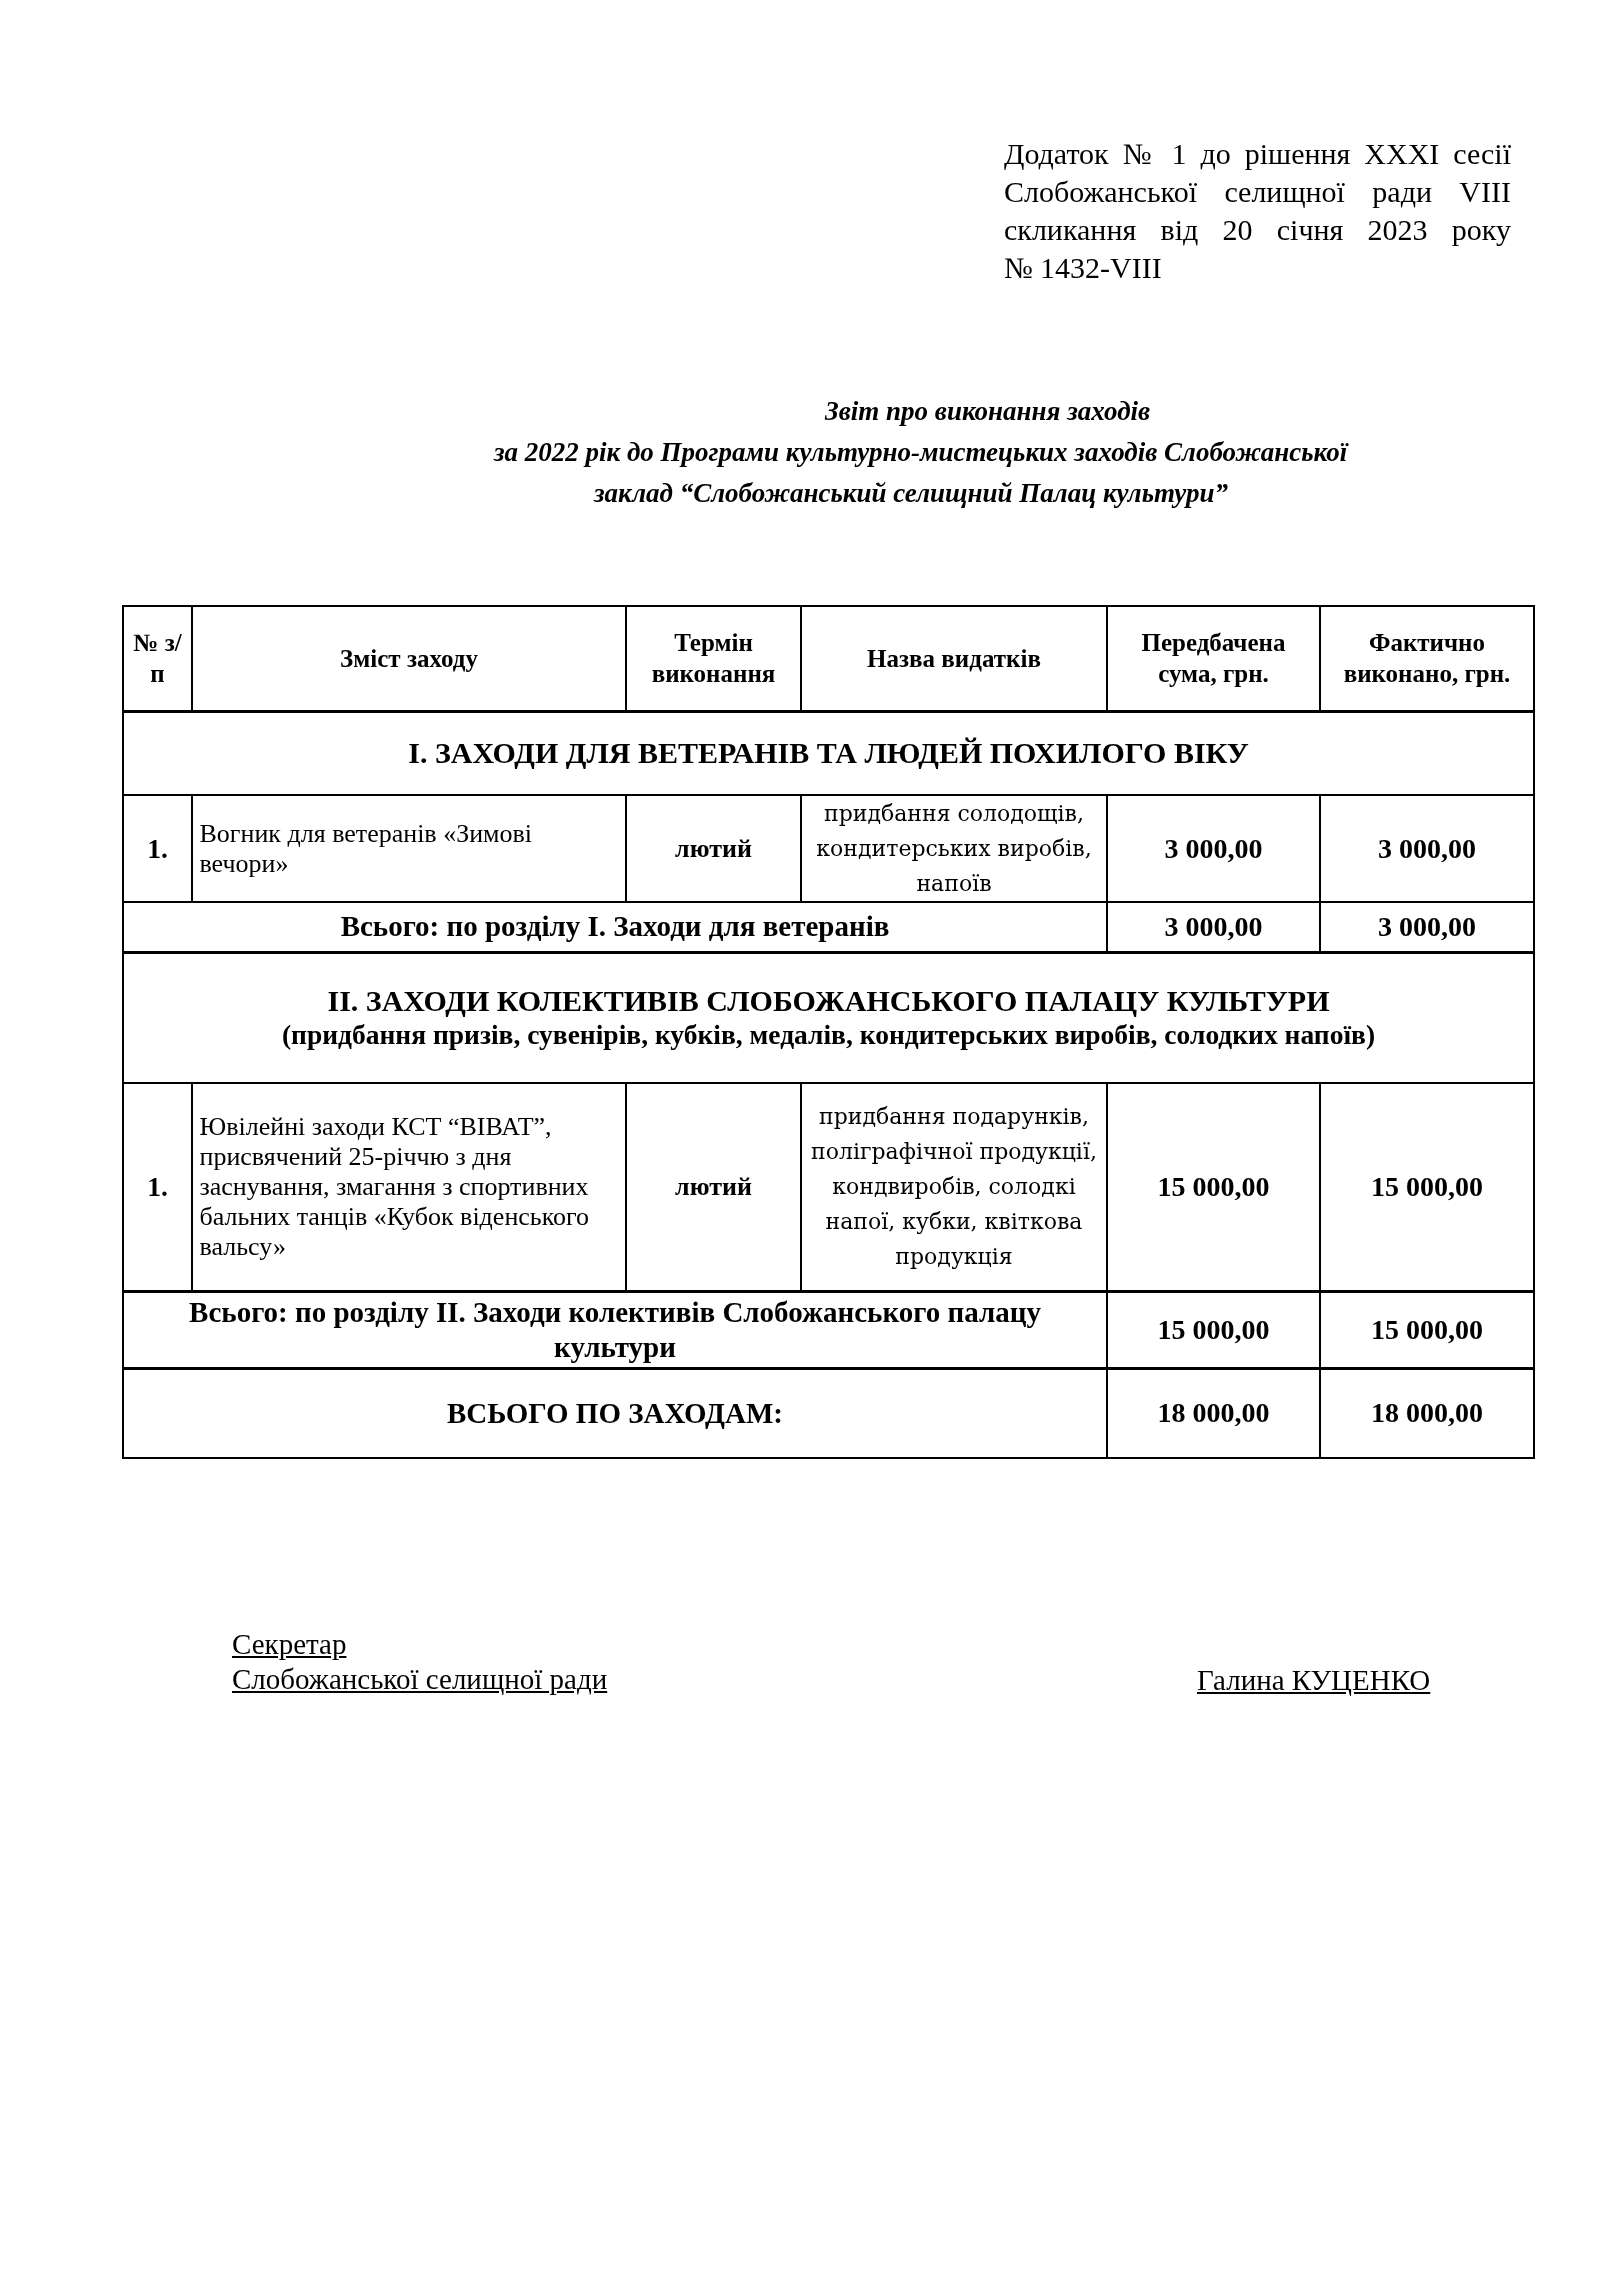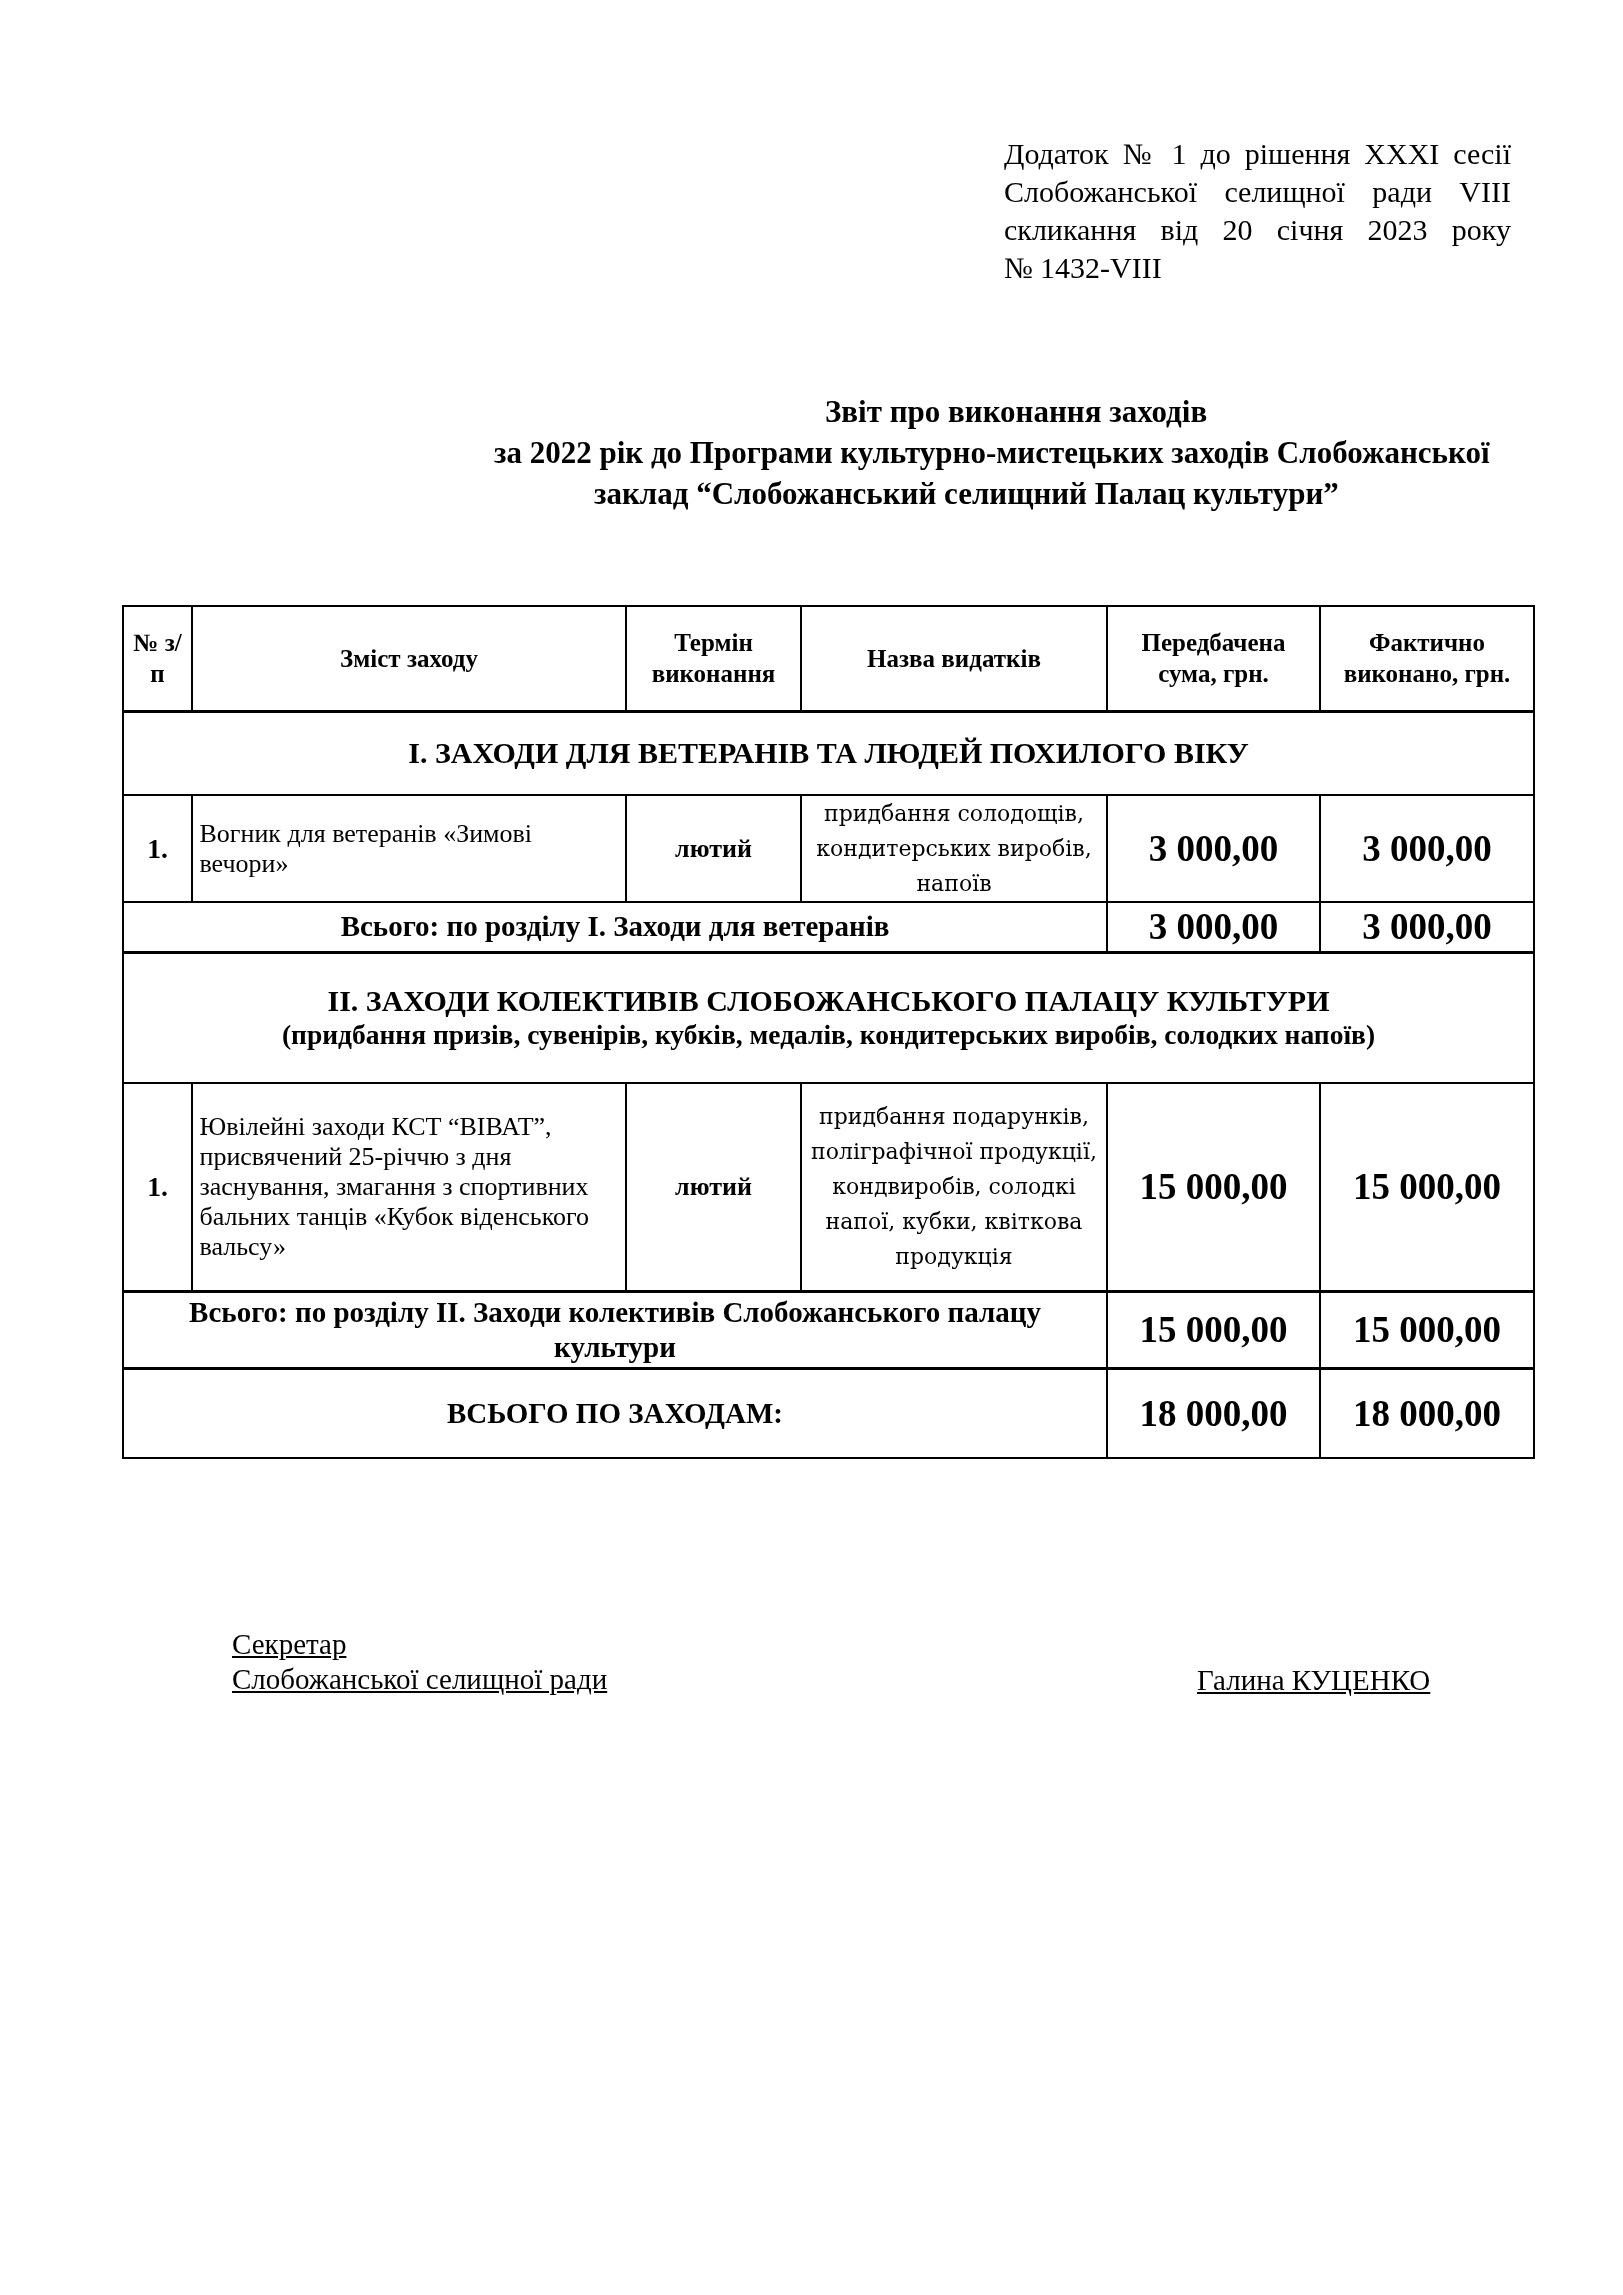--- a/index.html
+++ b/index.html
@@ -3,21 +3,21 @@
 <meta charset="utf-8">
 <style>
   html, body { margin: 0; padding: 0; background: #ffffff; }
   body { width: 1623px; height: 2295px; position: relative; overflow: hidden;
          font-family: "Liberation Serif", "DejaVu Serif", serif; color: #000; }
   .annex { position: absolute; left: 1004px; top: 135px; width: 507px;
            font-size: 30px; line-height: 38px; text-align: justify; }
   .annex div { text-align: justify; text-align-last: justify; white-space: nowrap; }
   .annex div.last { text-align-last: left; }
   .title { position: absolute; left: 118px; width: 1413px; top: 391px;
-           font-size: 31px; line-height: 41px; font-weight: bold; }
+           font-size: 27px; line-height: 41px; font-weight: bold; font-style: italic; }
   .title div { white-space: nowrap; }
   .t1 { padding-left: 707px; }
   .t2 { padding-left: 376px; }
   .t3 { padding-left: 276px; }
   .t4 { padding-left: 476px; }
 
   table.report { position: absolute; left: 122px; top: 605px; width: 1412px;
                  border-collapse: collapse; table-layout: fixed; }
   table.report td, table.report th { border: 2px solid #000; padding: 0 6.5px;
                  vertical-align: middle; }
@@ -25,21 +25,21 @@
   th { font-weight: bold; font-size: 25px; line-height: 31px; text-align: center; }
   .c-num { width: 69px; } .c-cont { width: 434px; } .c-term { width: 175px; }
   .c-exp { width: 306px; } .c-plan { width: 213px; } .c-fact { width: 214px; }
   .sec { font-weight: bold; font-size: 30px; line-height: 34px; text-align: center; margin-left: 40px; }
   .sec .sub { font-size: 27.5px; }
   .num { font-weight: bold; font-size: 27.5px; text-align: center; }
   .cont { font-size: 26px; line-height: 30px; text-align: left; }
   .term { font-weight: bold; font-size: 26px; text-align: center; margin-left: 9px; }
   .exp { font-size: 22px; line-height: 35px; text-align: center;
          font-family: "DejaVu Serif", serif; }
-  .amt { font-weight: bold; font-size: 37px; text-align: center; }
+  .amt { font-weight: bold; font-size: 28px; text-align: center; }
   .sum-label { font-weight: bold; font-size: 29px; line-height: 35px; text-align: center; }
 
   .sig { position: absolute; font-size: 29px; line-height: 35px; text-decoration: underline; }
   .sig-left { left: 232px; top: 1627px; }
   .sig-right { left: 1197px; top: 1663px; }
 </style>
 </head>
 <body>
 
 <div class="annex">

